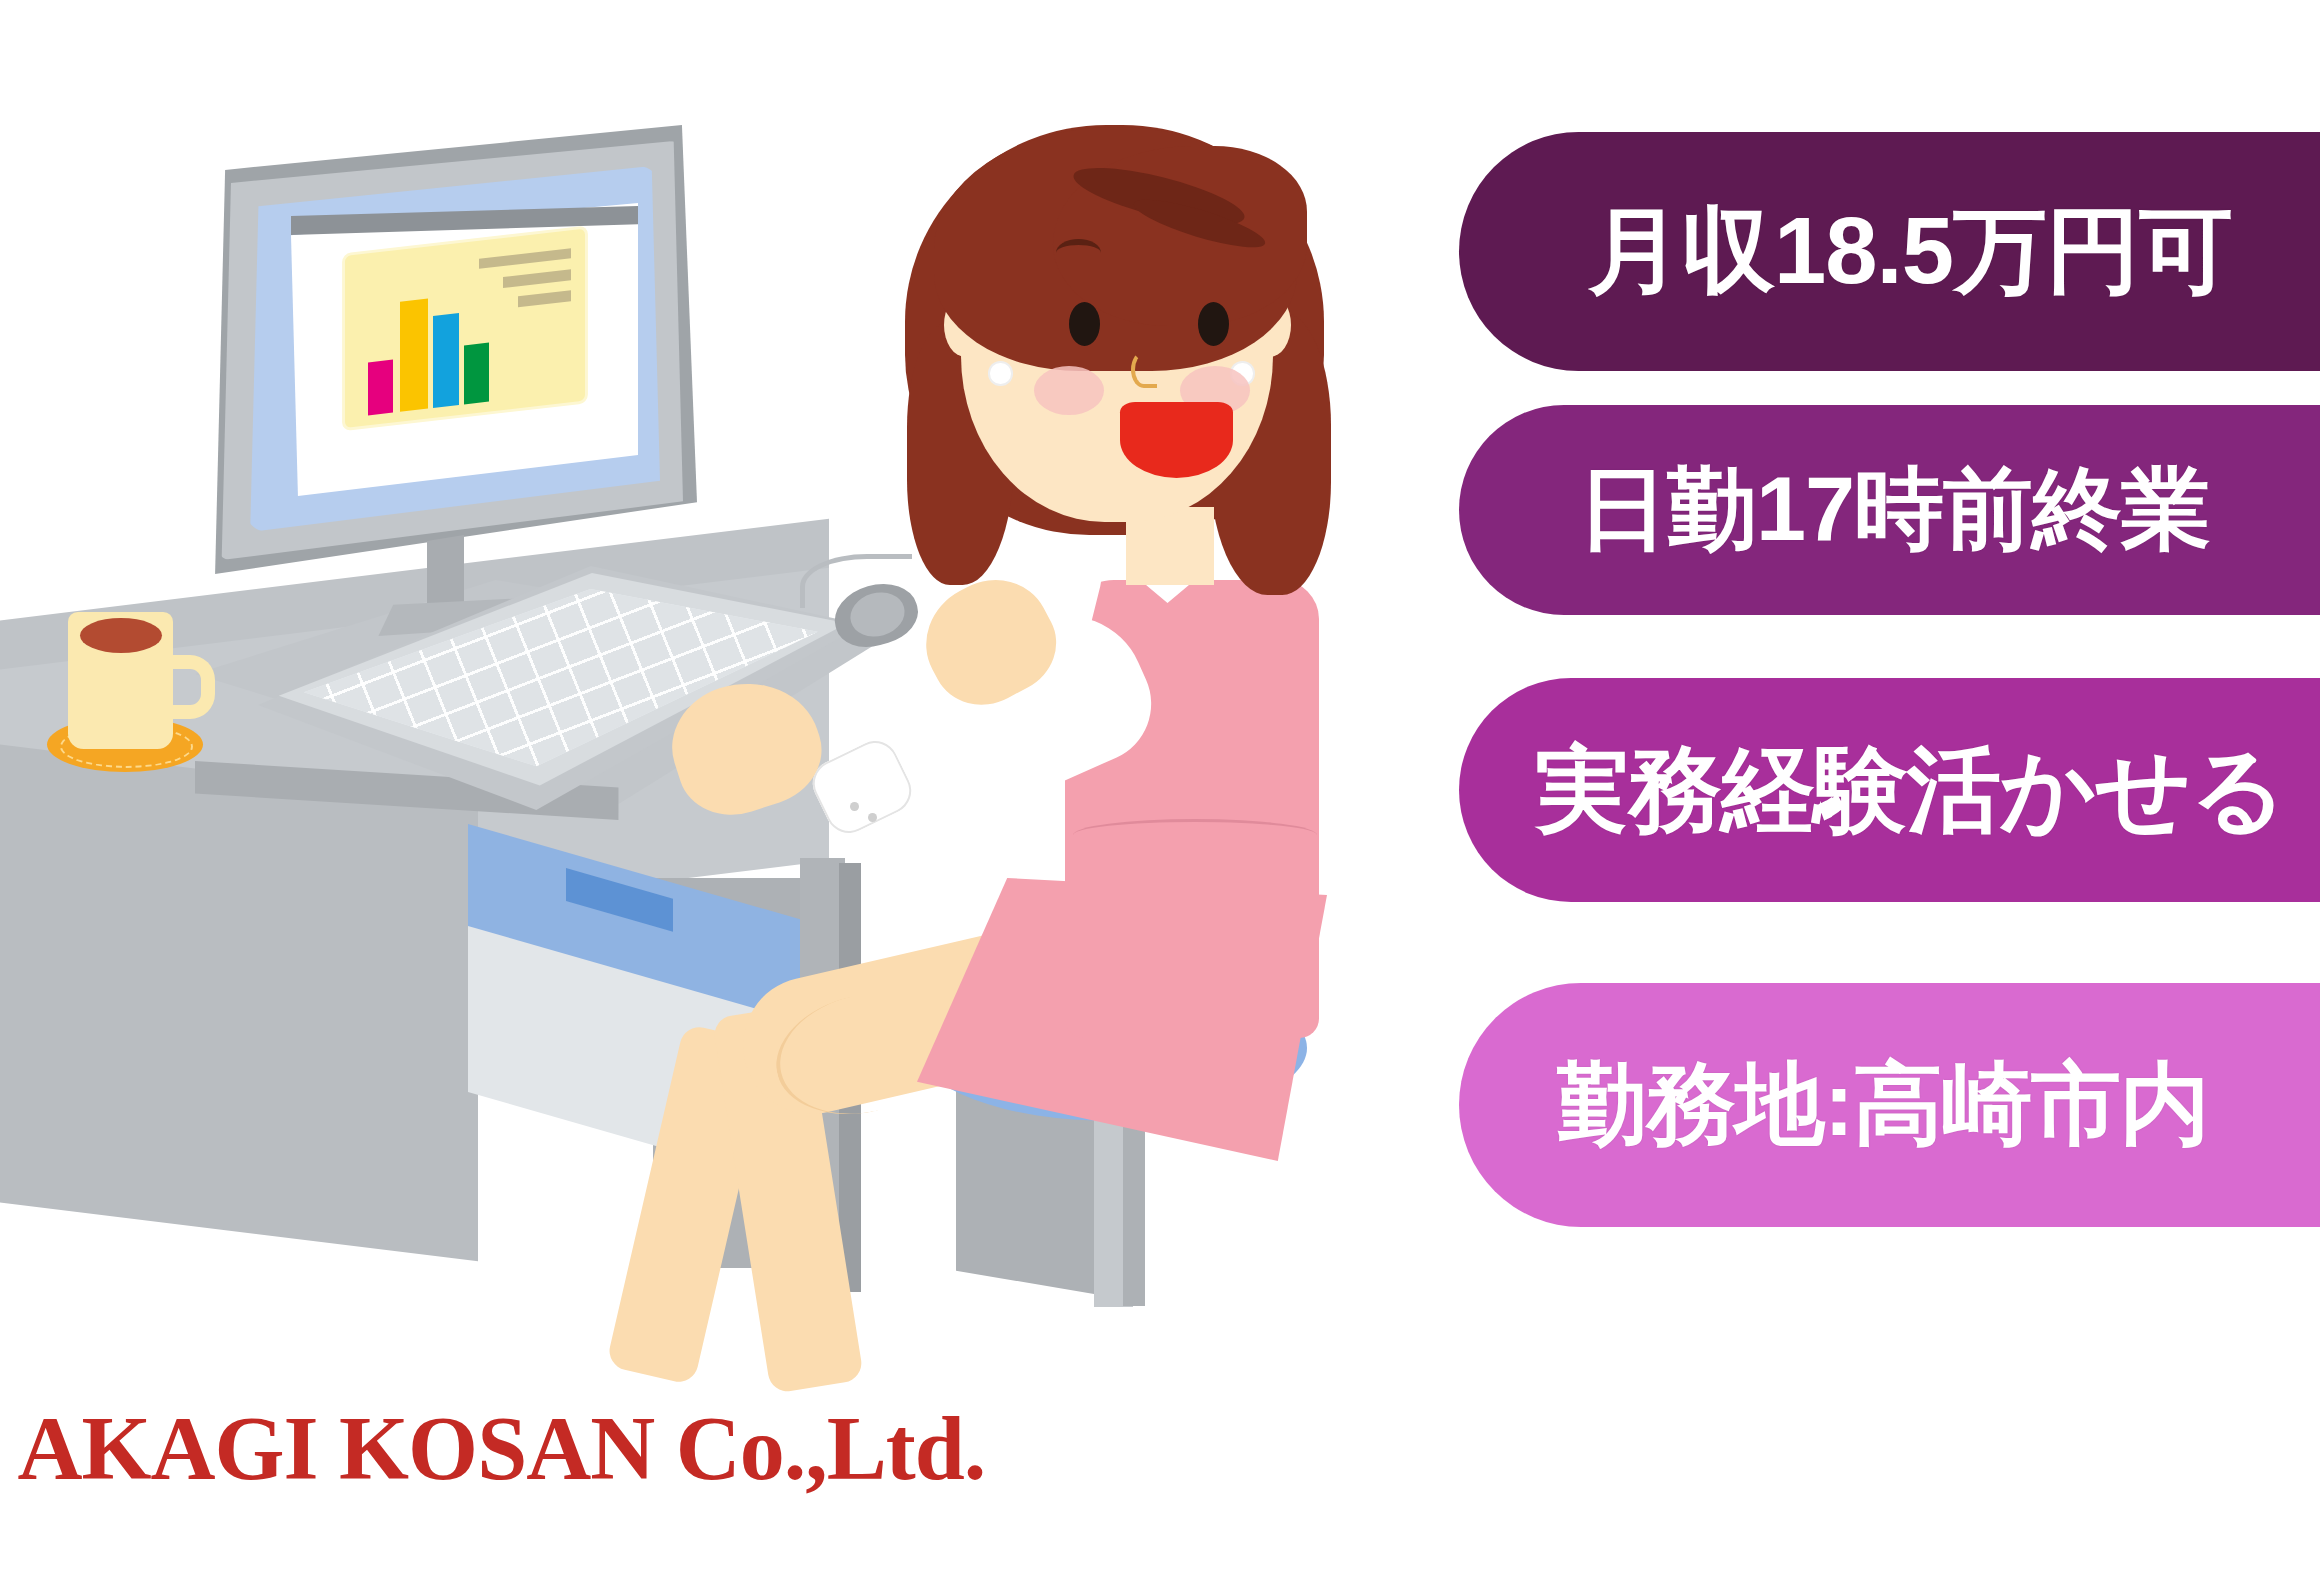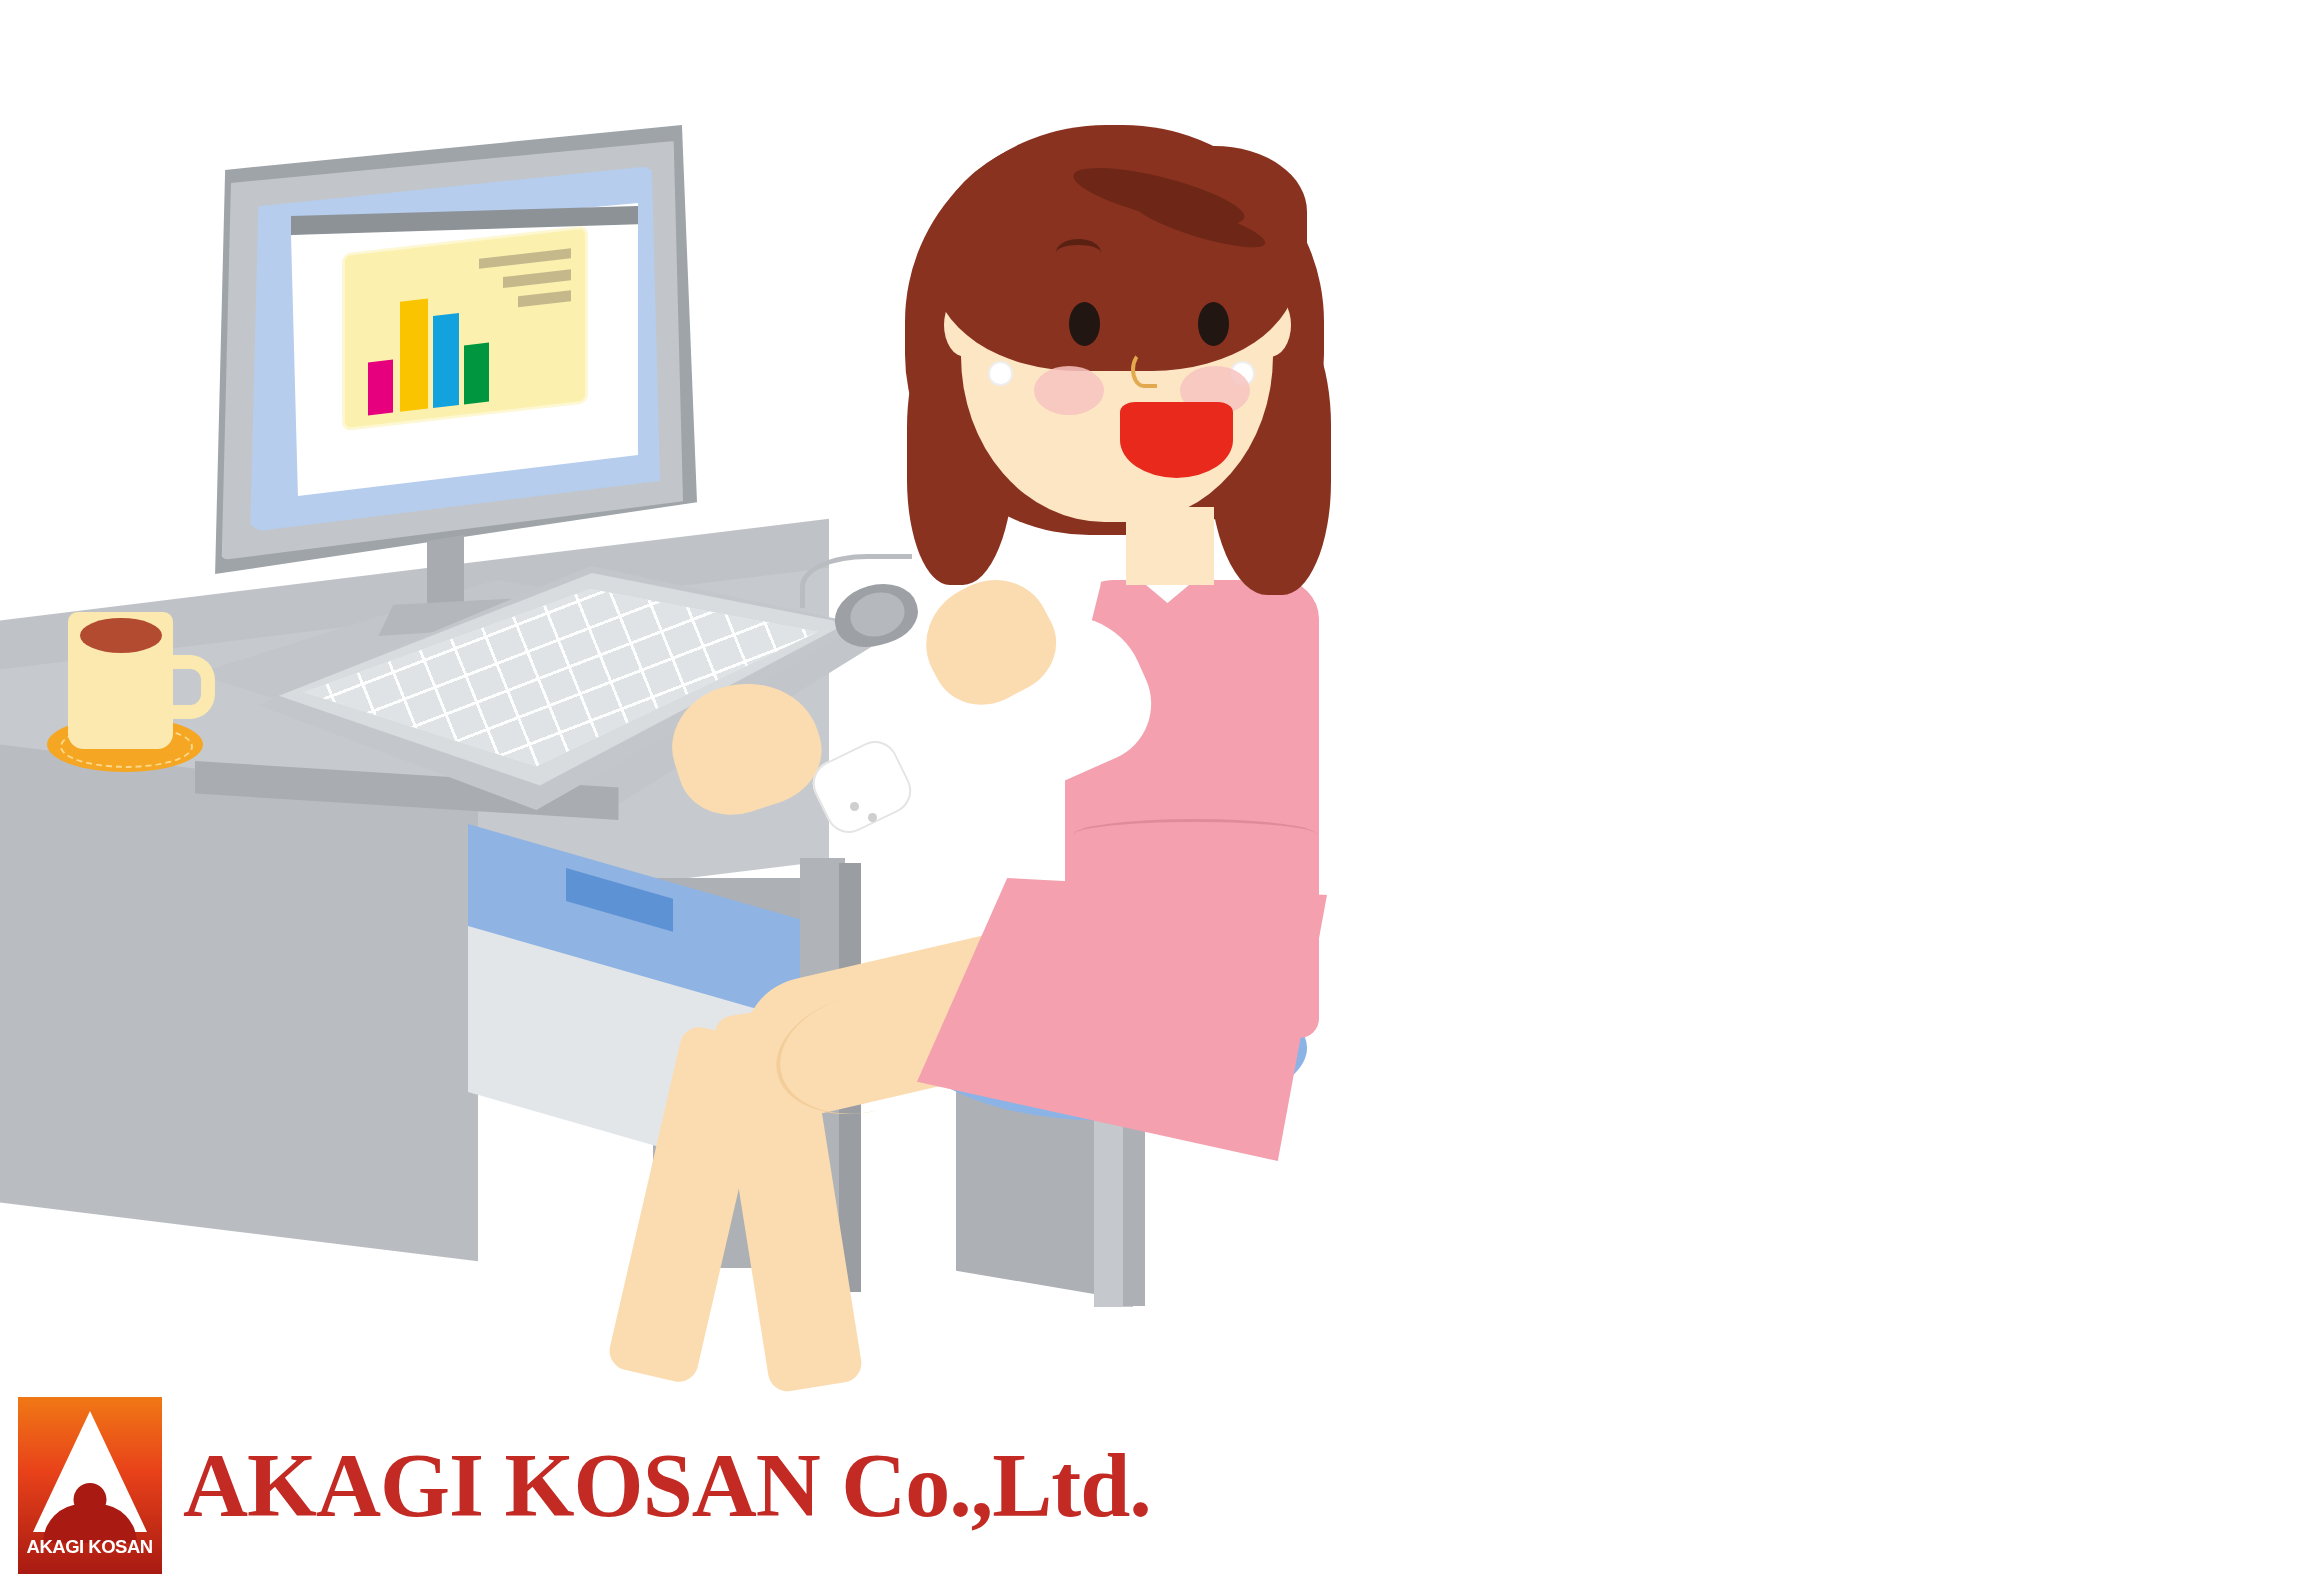--- a/index.html
+++ b/index.html
@@ -589,28 +589,40 @@
     <div class="art earring-r"></div>
     <div class="art brow"></div>
     <div class="art eye-l"></div>
     <div class="art eye-r"></div>
     <div class="art cheek-l"></div>
     <div class="art cheek-r"></div>
     <div class="art nose"></div>
     <div class="art mouth"></div>
   </div>
 
+  <div id="badges">
+
+    <div class="badge" id="badge-1" style="background: rgb(94, 26, 82);">
+      <span class="badge-text">月収18.5万円可</span>
+    </div>
+
+    <div class="badge" id="badge-2" style="background: rgb(132, 38, 124);">
+      <span class="badge-text">日勤17時前終業</span>
+    </div>
+
+    <div class="badge" id="badge-3" style="background: rgb(168, 47, 155);">
+      <span class="badge-text">実務経験活かせる</span>
+    </div>
+
+    <div class="badge" id="badge-4" style="background: rgb(217, 106, 208);">
+      <span class="badge-text">勤務地:高崎市内</span>
+    </div>
+  </div>
 
 
   <div id="logo-block">
-    <div id="logo-mark">
-      <div class="tri"></div>
-      <div class="body"></div>
-      <div class="head"></div>
-      <div class="mark-word">AKAGI KOSAN</div>
-    </div>
     <div id="logo-wordmark">AKAGI KOSAN Co.,Ltd.</div>
   </div>
 
   <div id="bottom-cut">          </div>
 
 </div>
 
 
 </body></html>

